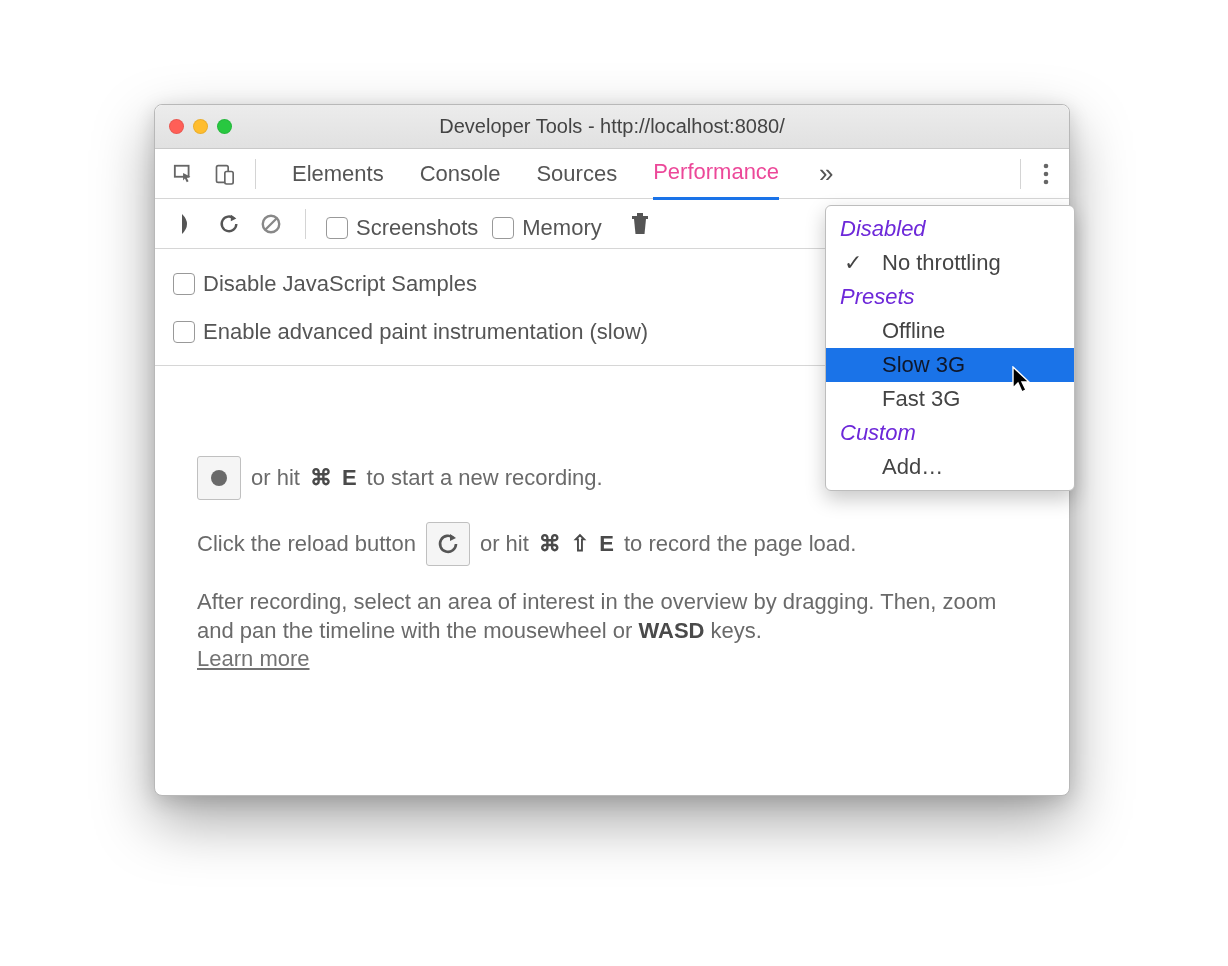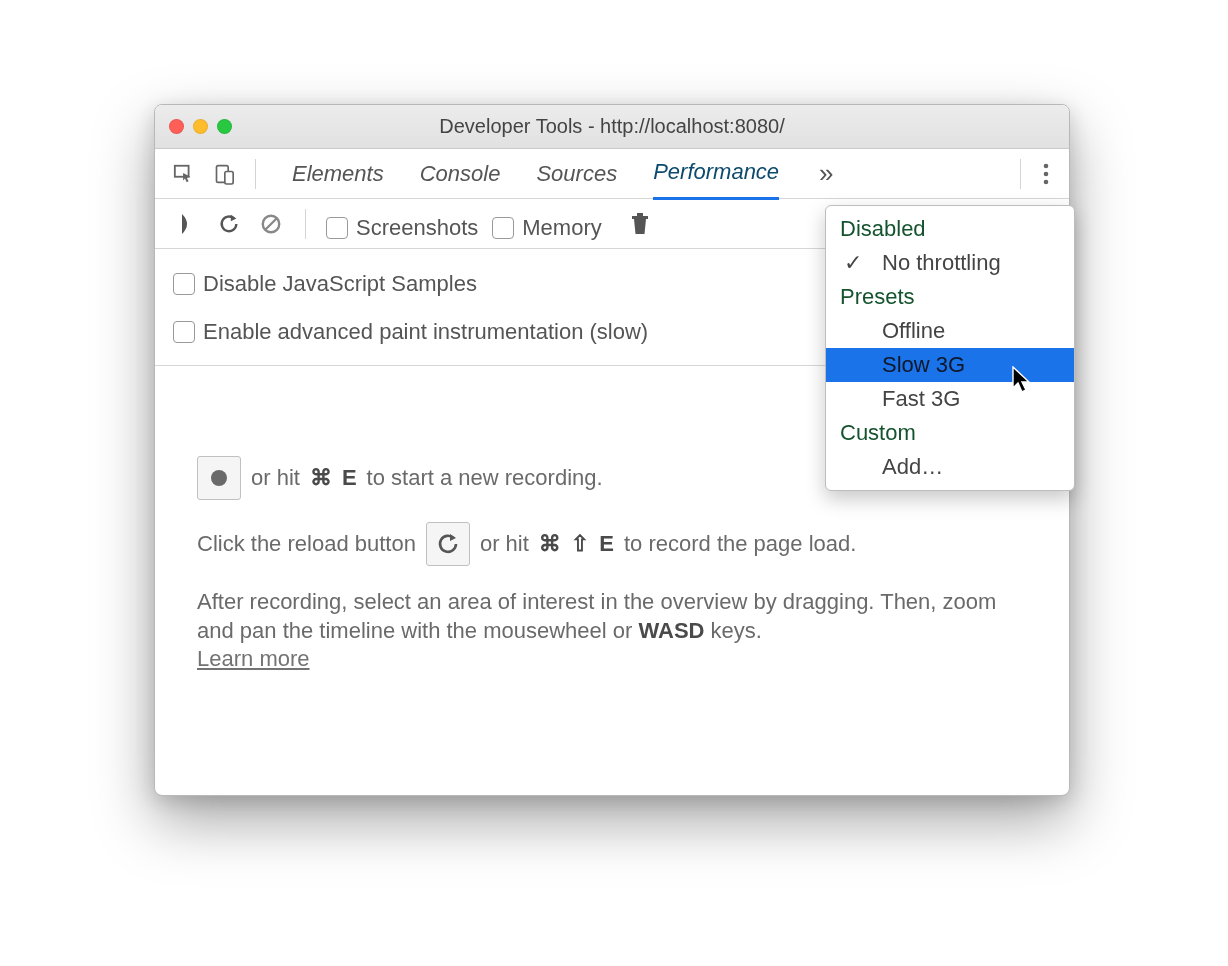--- a/index.html
+++ b/index.html
@@ -57,22 +57,22 @@
       color: #555;
       font-size: 22px;
     }
     .tabsbar .icon-btn {
       width: 30px; height: 30px;
       display: inline-flex; align-items: center; justify-content: center;
       color: #5a5a5a;
     }
     .vsep { width: 1px; height: 30px; background: #d4d4d4; margin: 0 6px; }
     .tabs { display: flex; gap: 36px; margin-left: 20px; font-size: 22px; align-items: center; }
-    .tab { color: #555; cursor: pointer; padding-bottom: 12px; margin-top: 12px; font-style: italic; }
-    .tab.active { color: #0c4a6e; border-bottom: 3px solid #1a73e8; }
+    .tab { color: #555; cursor: pointer; padding-bottom: 12px; margin-top: 12px; }
+    .tab.active { color: #ec4899; border-bottom: 3px solid #1a73e8; }
     .more-tabs { color: #555; margin-left: 30px; font-size: 26px; }
     .spacer { flex: 1; }
     .kebab { color: #555; font-size: 20px; padding: 0 6px; letter-spacing: 2px; }
     .toolbar {
       height: 50px;
       display: flex;
       align-items: center;
       padding: 0 18px;
       gap: 14px;
       border-bottom: 1px solid #d6d6d6;
@@ -120,21 +120,21 @@
       right: -6px;
       width: 250px;
       background: #fff;
       border: 1px solid #bdbdbd;
       border-radius: 6px;
       box-shadow: 0 8px 20px rgba(0,0,0,0.22);
       padding: 6px 0;
       font-size: 22px;
       color: #444;
     }
-    .dd-header { color: #14532d; padding: 4px 14px; }
+    .dd-header { color: #6d28d9; padding: 4px 14px; font-style: italic; }
     .dd-item { padding: 4px 14px 4px 56px; position: relative; cursor: pointer; }
     .dd-item .check { position: absolute; left: 18px; top: 4px; }
     .dd-item.sel { background: #1a73e8; color: #0f172a; }
     .cursor {
       position: absolute;
       pointer-events: none;
     }
     svg { display: block; }
   </style>
 </head>

